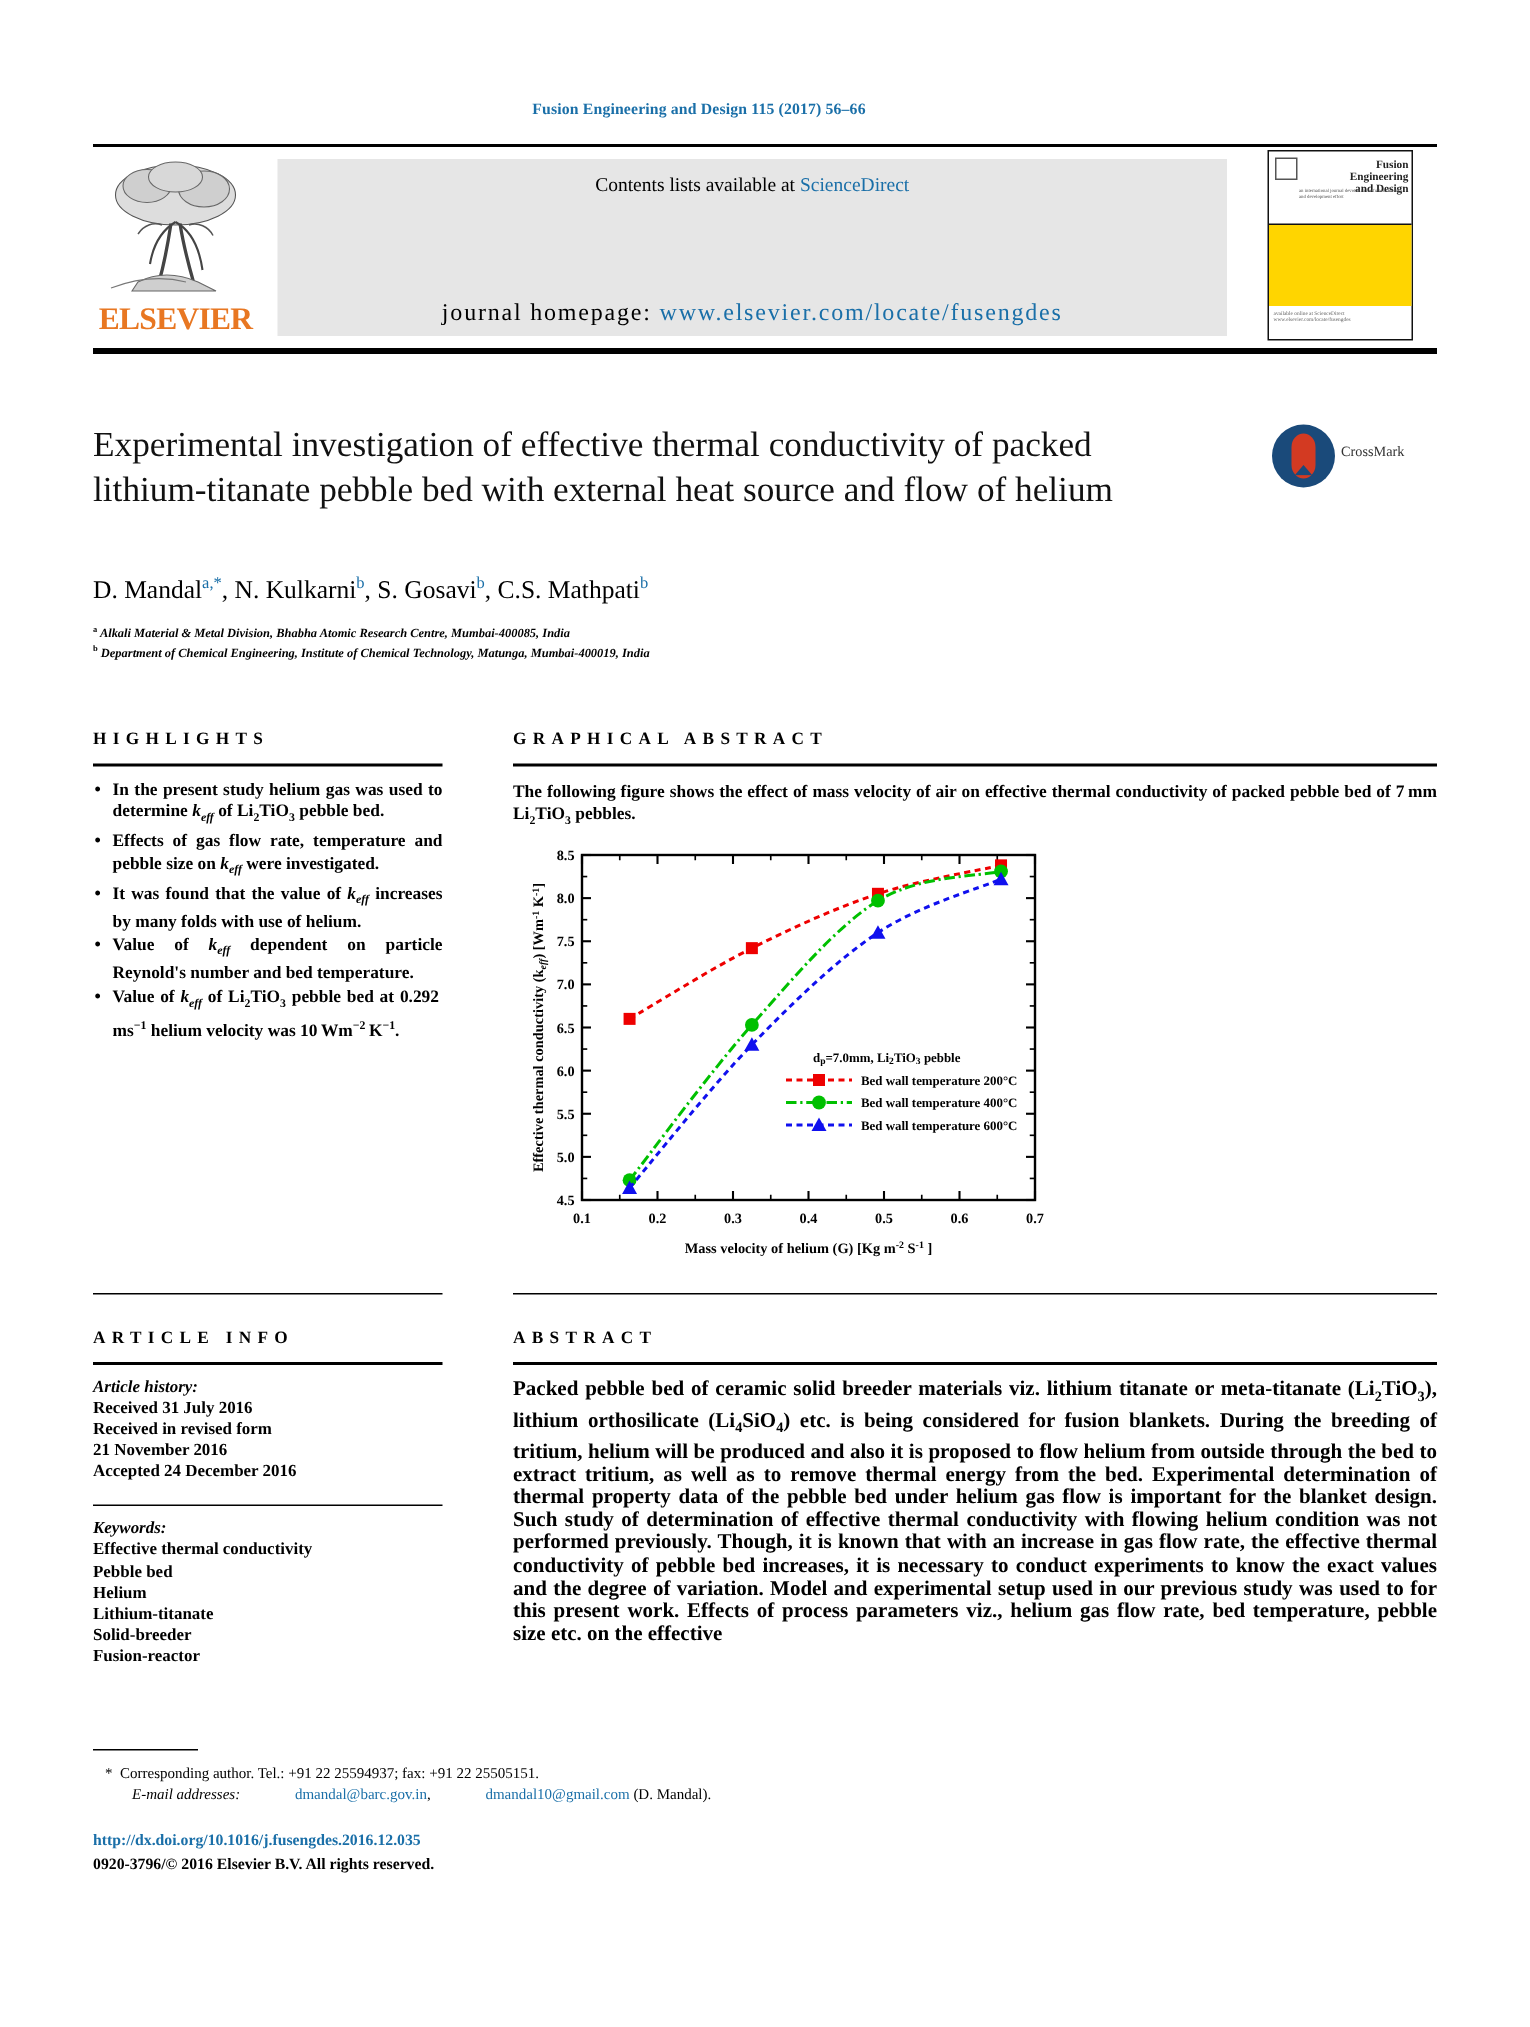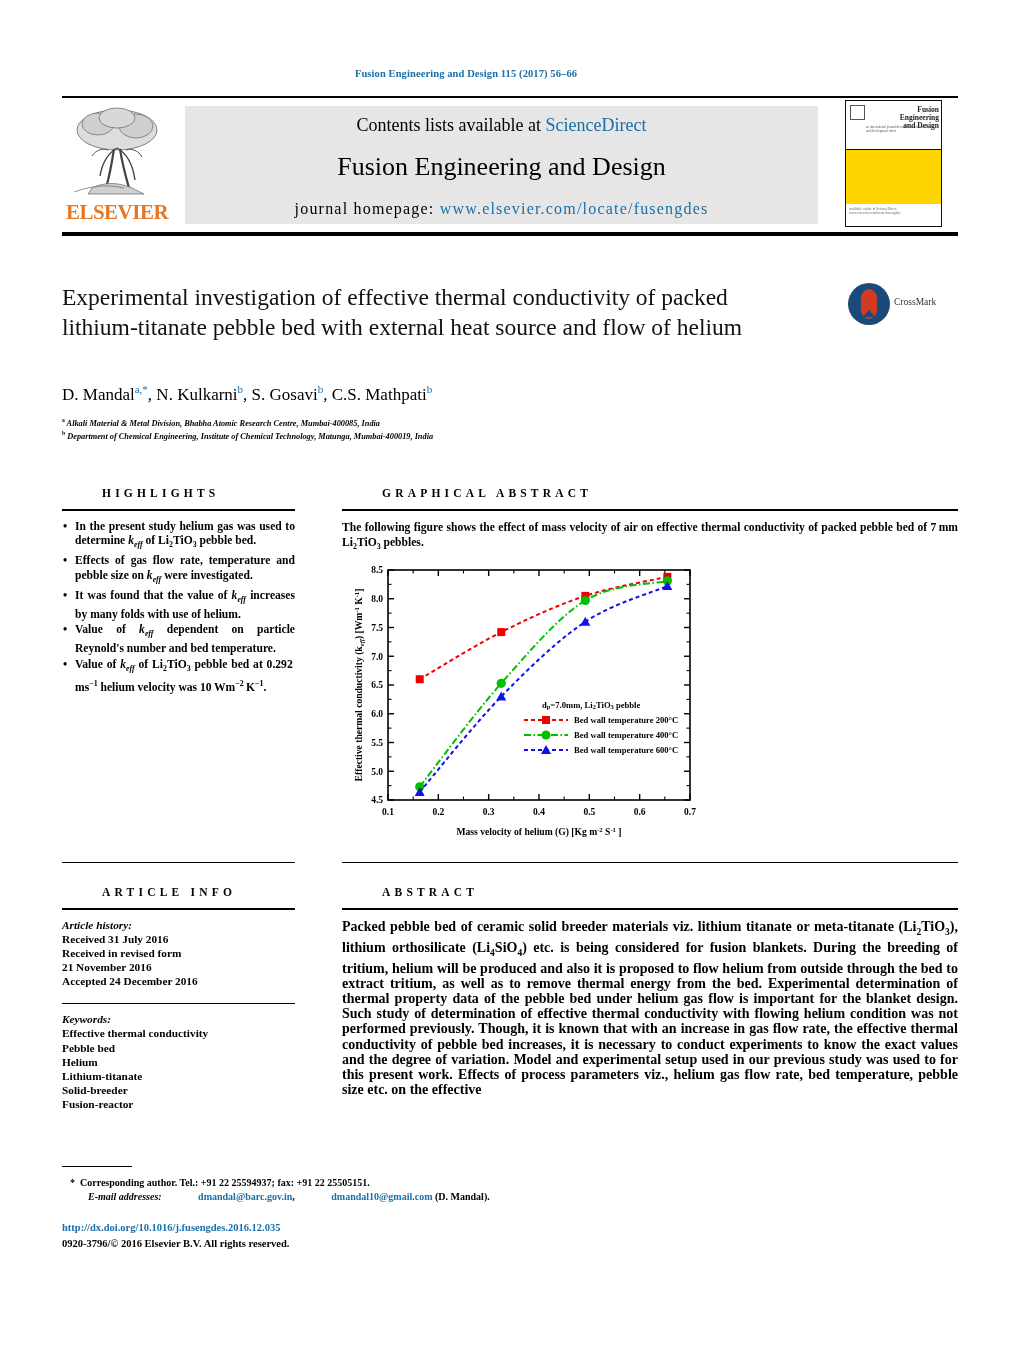--- a/index.html
+++ b/index.html
@@ -10,21 +10,21 @@
   .journal-ref{position:absolute;top:68px;left:0;width:932px;text-align:center;
     font-size:10.5px;font-weight:bold;color:#1a6fa8;letter-spacing:.1px;}
   .hdr-rule-top{position:absolute;left:62px;top:96px;width:896px;height:2px;background:#000;}
   .hdr-rule-bot{position:absolute;left:62px;top:232px;width:896px;height:4px;background:#000;}
 
   .elsevier-tree{position:absolute;left:62px;top:104px;width:110px;height:95px;}
   .elsevier-word{position:absolute;left:58px;top:200px;width:118px;text-align:center;
     font-family:"Liberation Serif",serif;font-size:21px;font-weight:bold;color:#E87722;letter-spacing:-.5px;}
 
   .grayband{position:absolute;left:185px;top:106px;width:633px;height:118px;background:#e6e6e6;}
-  .gb-line1{position:absolute;left:185px;top:115px;width:633px;text-align:center;font-size:18px;}
+  .gb-line1{position:absolute;left:185px;top:115px;width:633px;text-align:center;font-size:13px;}
   .gb-line1 a{color:#1a6fa8;text-decoration:none;}
   .gb-title{position:absolute;left:185px;top:152px;width:633px;text-align:center;
     font-size:26px;font-family:"Liberation Serif",serif;}
   .gb-home{position:absolute;left:185px;top:200px;width:633px;text-align:center;font-size:16px;letter-spacing:1.2px;}
   .gb-home .u{color:#1a6fa8;}
 
   .cover{position:absolute;left:845px;top:100px;width:95px;height:125px;border:1px solid #111;background:#fff;}
   .cover .cv-top{position:absolute;left:0;top:0;width:100%;height:48px;border-bottom:1px solid #111;}
   .cover .cv-logo{position:absolute;left:4px;top:4px;width:13px;height:13px;border:1px solid #555;background:#fff;}
   .cover .cv-t1{position:absolute;left:20px;top:5px;right:2px;font-size:7.5px;font-weight:bold;line-height:8px;text-align:right;color:#222;padding-left:17px;}
@@ -42,42 +42,42 @@
 
   .crossmark{position:absolute;left:848px;top:283px;width:95px;height:42px;}
   .cm-badge{position:absolute;left:0;top:0;width:42px;height:42px;border-radius:50%;
      background:#1a4a7a;display:flex;align-items:center;justify-content:center;}
   .cm-inner{width:16px;height:30px;border-radius:8px/9px;background:#d33a22;position:relative;}
   .cm-inner:after{content:"";position:absolute;left:2px;bottom:2px;width:12px;height:7px;
      background:#1a4a7a;clip-path:polygon(50% 0,100% 100%,0 100%);}
   .cm-txt{position:absolute;left:46px;top:14px;font-size:9.5px;color:#333;font-family:"Liberation Serif",serif;}
 
   
-  .sec-head{font-size:11.5px;font-weight:bold;letter-spacing:4.2px;font-family:"Liberation Serif",serif;margin-left:40px;}
+  .sec-head{font-size:11.5px;font-weight:bold;letter-spacing:4.2px;font-family:"Liberation Serif",serif;}
   .rule{height:1.6px;background:#000;}
   .thin-rule{height:1px;background:#000;}
 
   .hl-col{position:absolute;left:62px;top:487px;width:233px;}
   .ga-col{position:absolute;left:342px;top:487px;width:616px;}
   .ai-col{position:absolute;left:62px;top:886px;width:233px;}
   .ab-col{position:absolute;left:342px;top:886px;width:616px;}
 
   .hl-list{list-style:none;margin:0;padding:0;font-size:11.6px;line-height:14.6px;font-weight:bold;text-align:justify;}
   .hl-list li{position:relative;padding-left:13px;margin-bottom:1px;}
   .hl-list li:before{content:"\2022";position:absolute;left:1px;top:-1px;font-size:12px;}
 
   .ga-text{font-size:11.6px;line-height:15px;font-weight:bold;text-align:justify;}
 
   .ai-block{font-size:11.3px;line-height:14.2px;font-weight:bold;}
   .ai-block .it{font-style:italic;}
   .abs-text{font-size:14px;line-height:15.2px;font-weight:bold;text-align:justify;}
 
   
   .foot-rule{position:absolute;left:62px;top:1166px;width:70px;height:1.4px;background:#000;}
-  .foot1{position:absolute;left:70px;top:1176px;width:700px;font-size:10px;font-weight:bold;line-height:14px;}
+  .foot1{position:absolute;left:70px;top:1176px;width:700px;font-size:10px;font-weight:normal;line-height:14px;}
   .foot1 .ind{padding-left:18px;display:block;}
   .foot1 .it{font-style:italic;}
   .foot1 a{color:#1a6fa8;text-decoration:none;margin-left:34px;}
   .doi{position:absolute;left:62px;top:1222px;font-size:10.5px;color:#1a6fa8;font-weight:bold;}
   .copy{position:absolute;left:62px;top:1238px;font-size:10.5px;font-weight:bold;}
 
   
   .chart-wrap{position:absolute;left:342px;top:556px;width:616px;height:300px;}
   .chart-svg{display:block;}
   sub{font-size:.68em;} sup{font-size:.68em;}
@@ -102,21 +102,20 @@
       <path d="M12 88 C28 82 46 80 62 84" stroke="#777" stroke-width="0.8"></path>
       <path d="M46 46 C40 44 34 46 30 52 M64 46 C70 44 77 47 80 53" stroke="#555" stroke-width="1"></path>
     </g>
   </svg>
   <div class="elsevier-word">ELSEVIER</div>
 
   <div class="grayband"></div>
   <div class="gb-line1">
     <span>Contents lists available at </span><a href="#">ScienceDirect</a>
   </div>
-  <div class="gb-title">Fusion Engineering and Design</div>
   <div class="gb-home">
     <span>journal homepage:</span>
     <span class="u">www.elsevier.com/locate/fusengdes</span>
   </div>
 
   <div class="cover">
     <div class="cv-top">
       <div class="cv-logo"></div>
       <div class="cv-t1">
         <span>Fusion Engineering</span><br>

